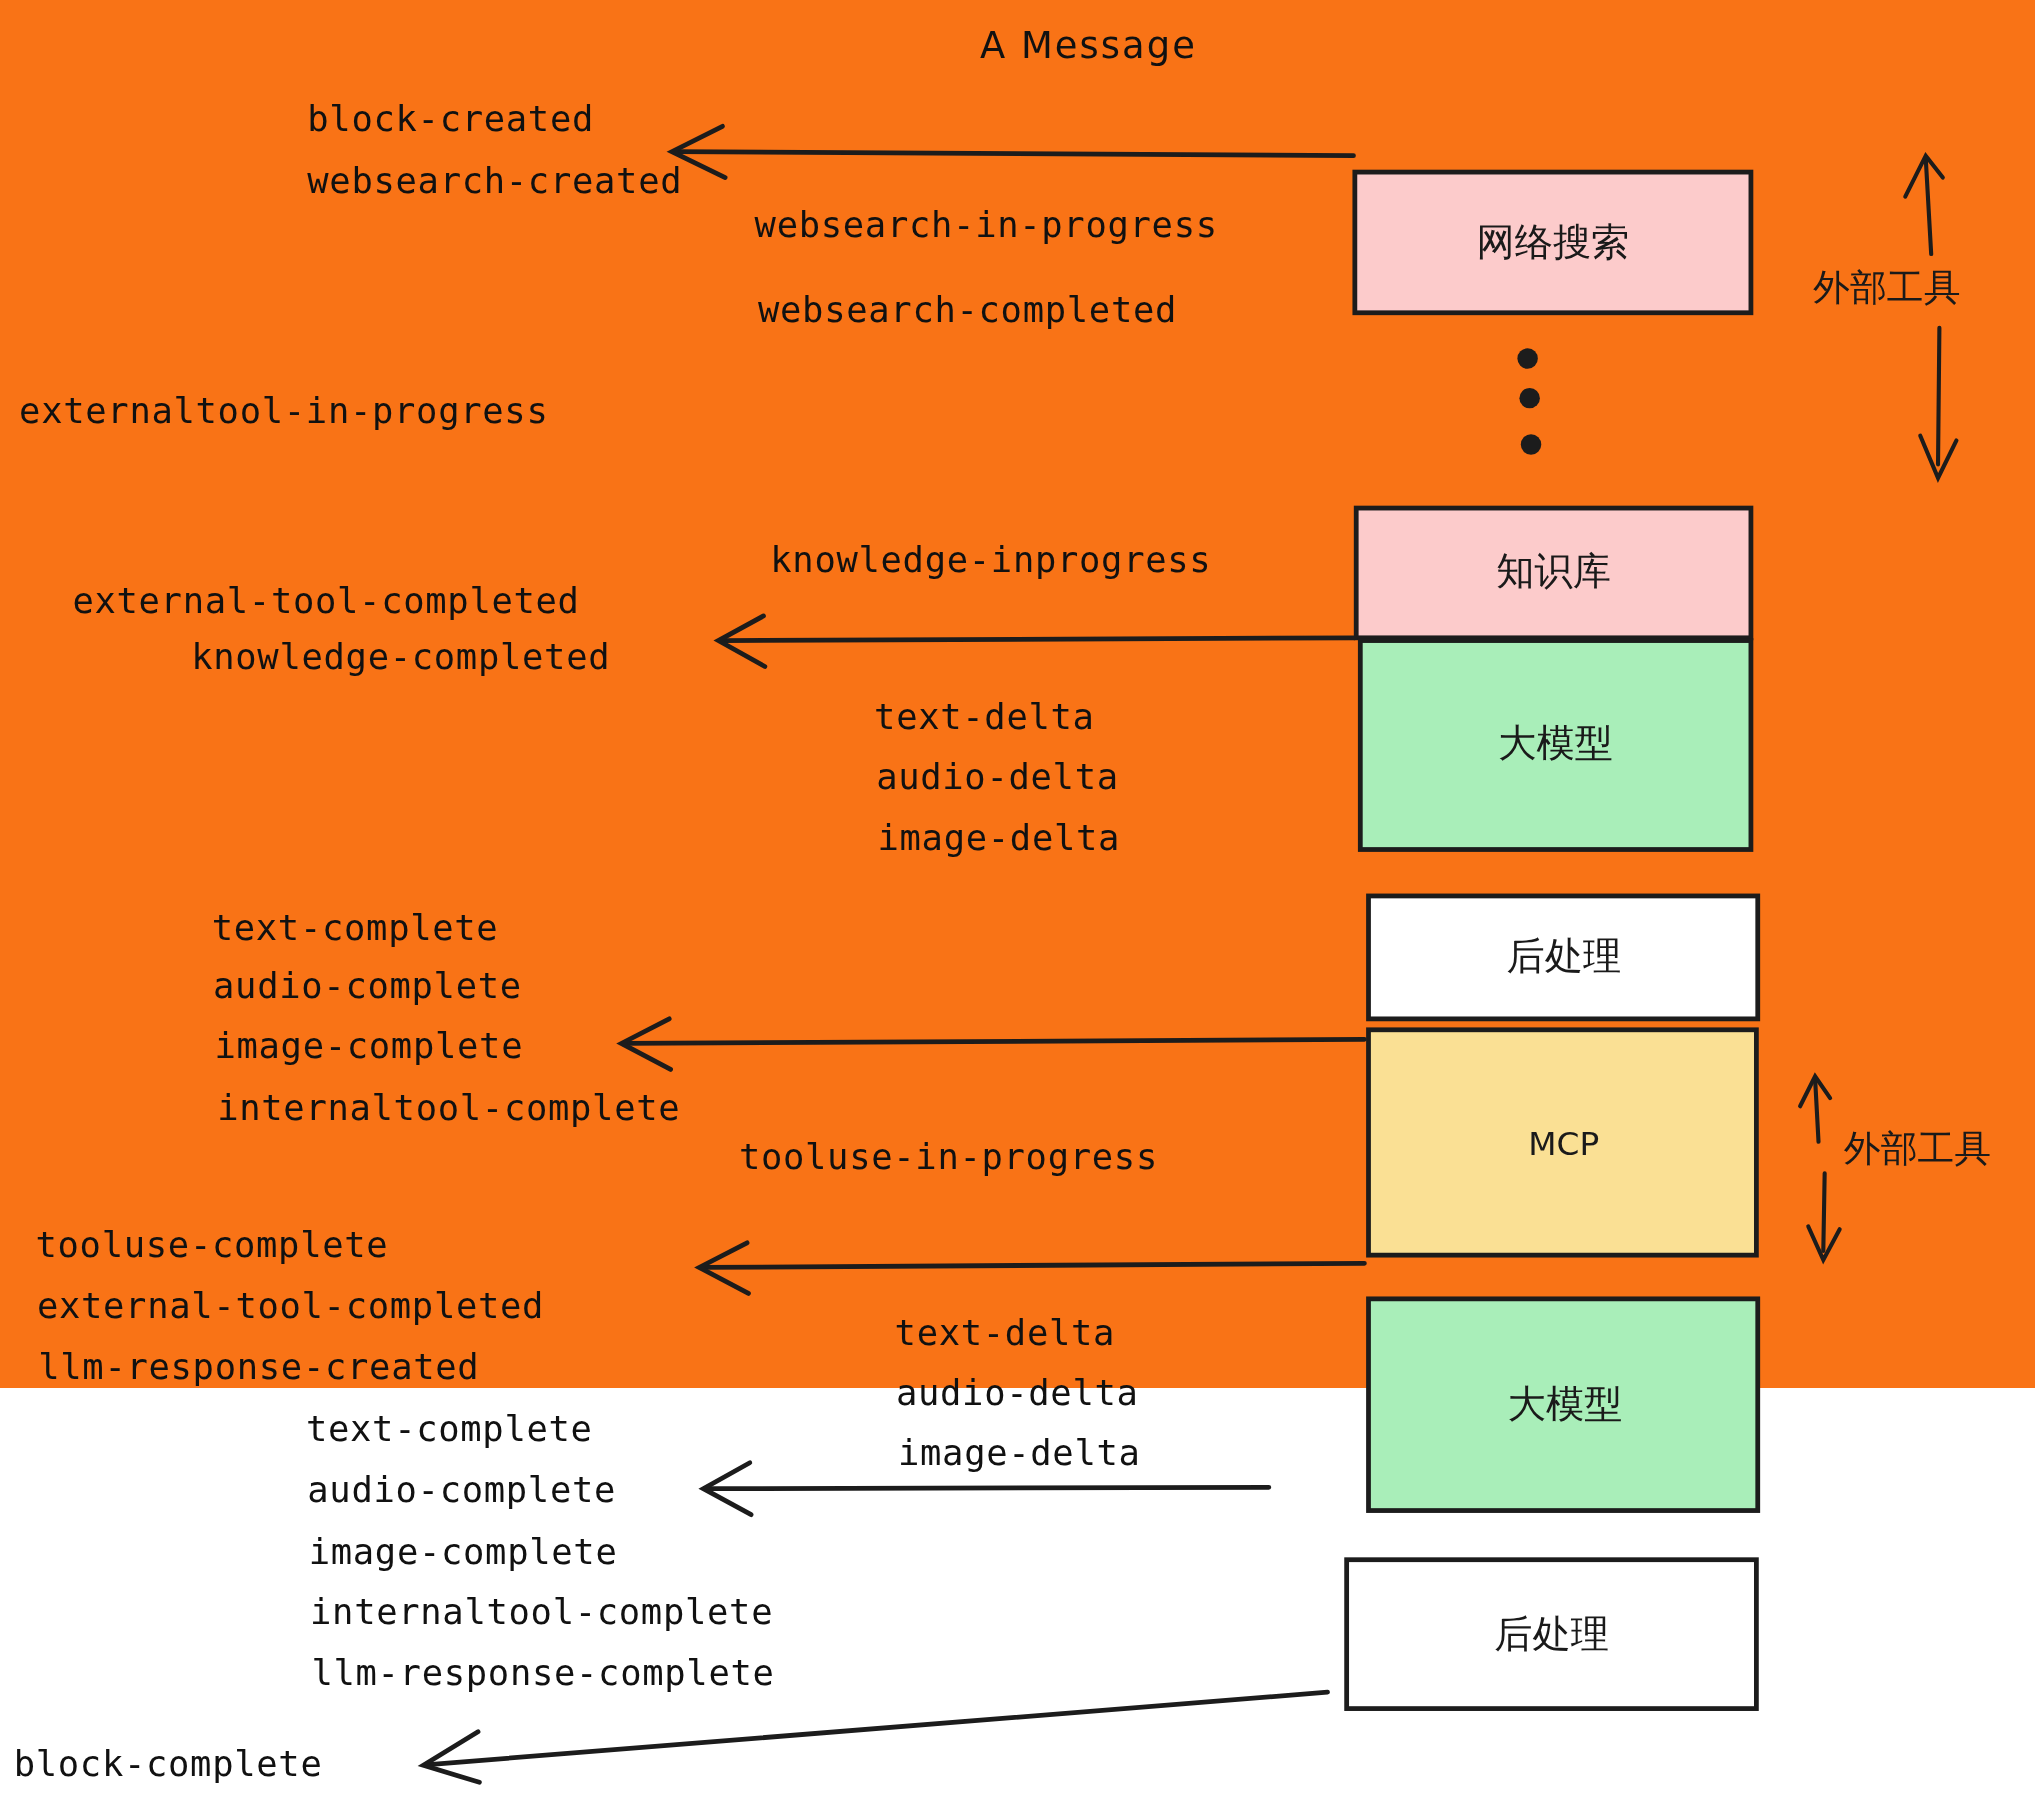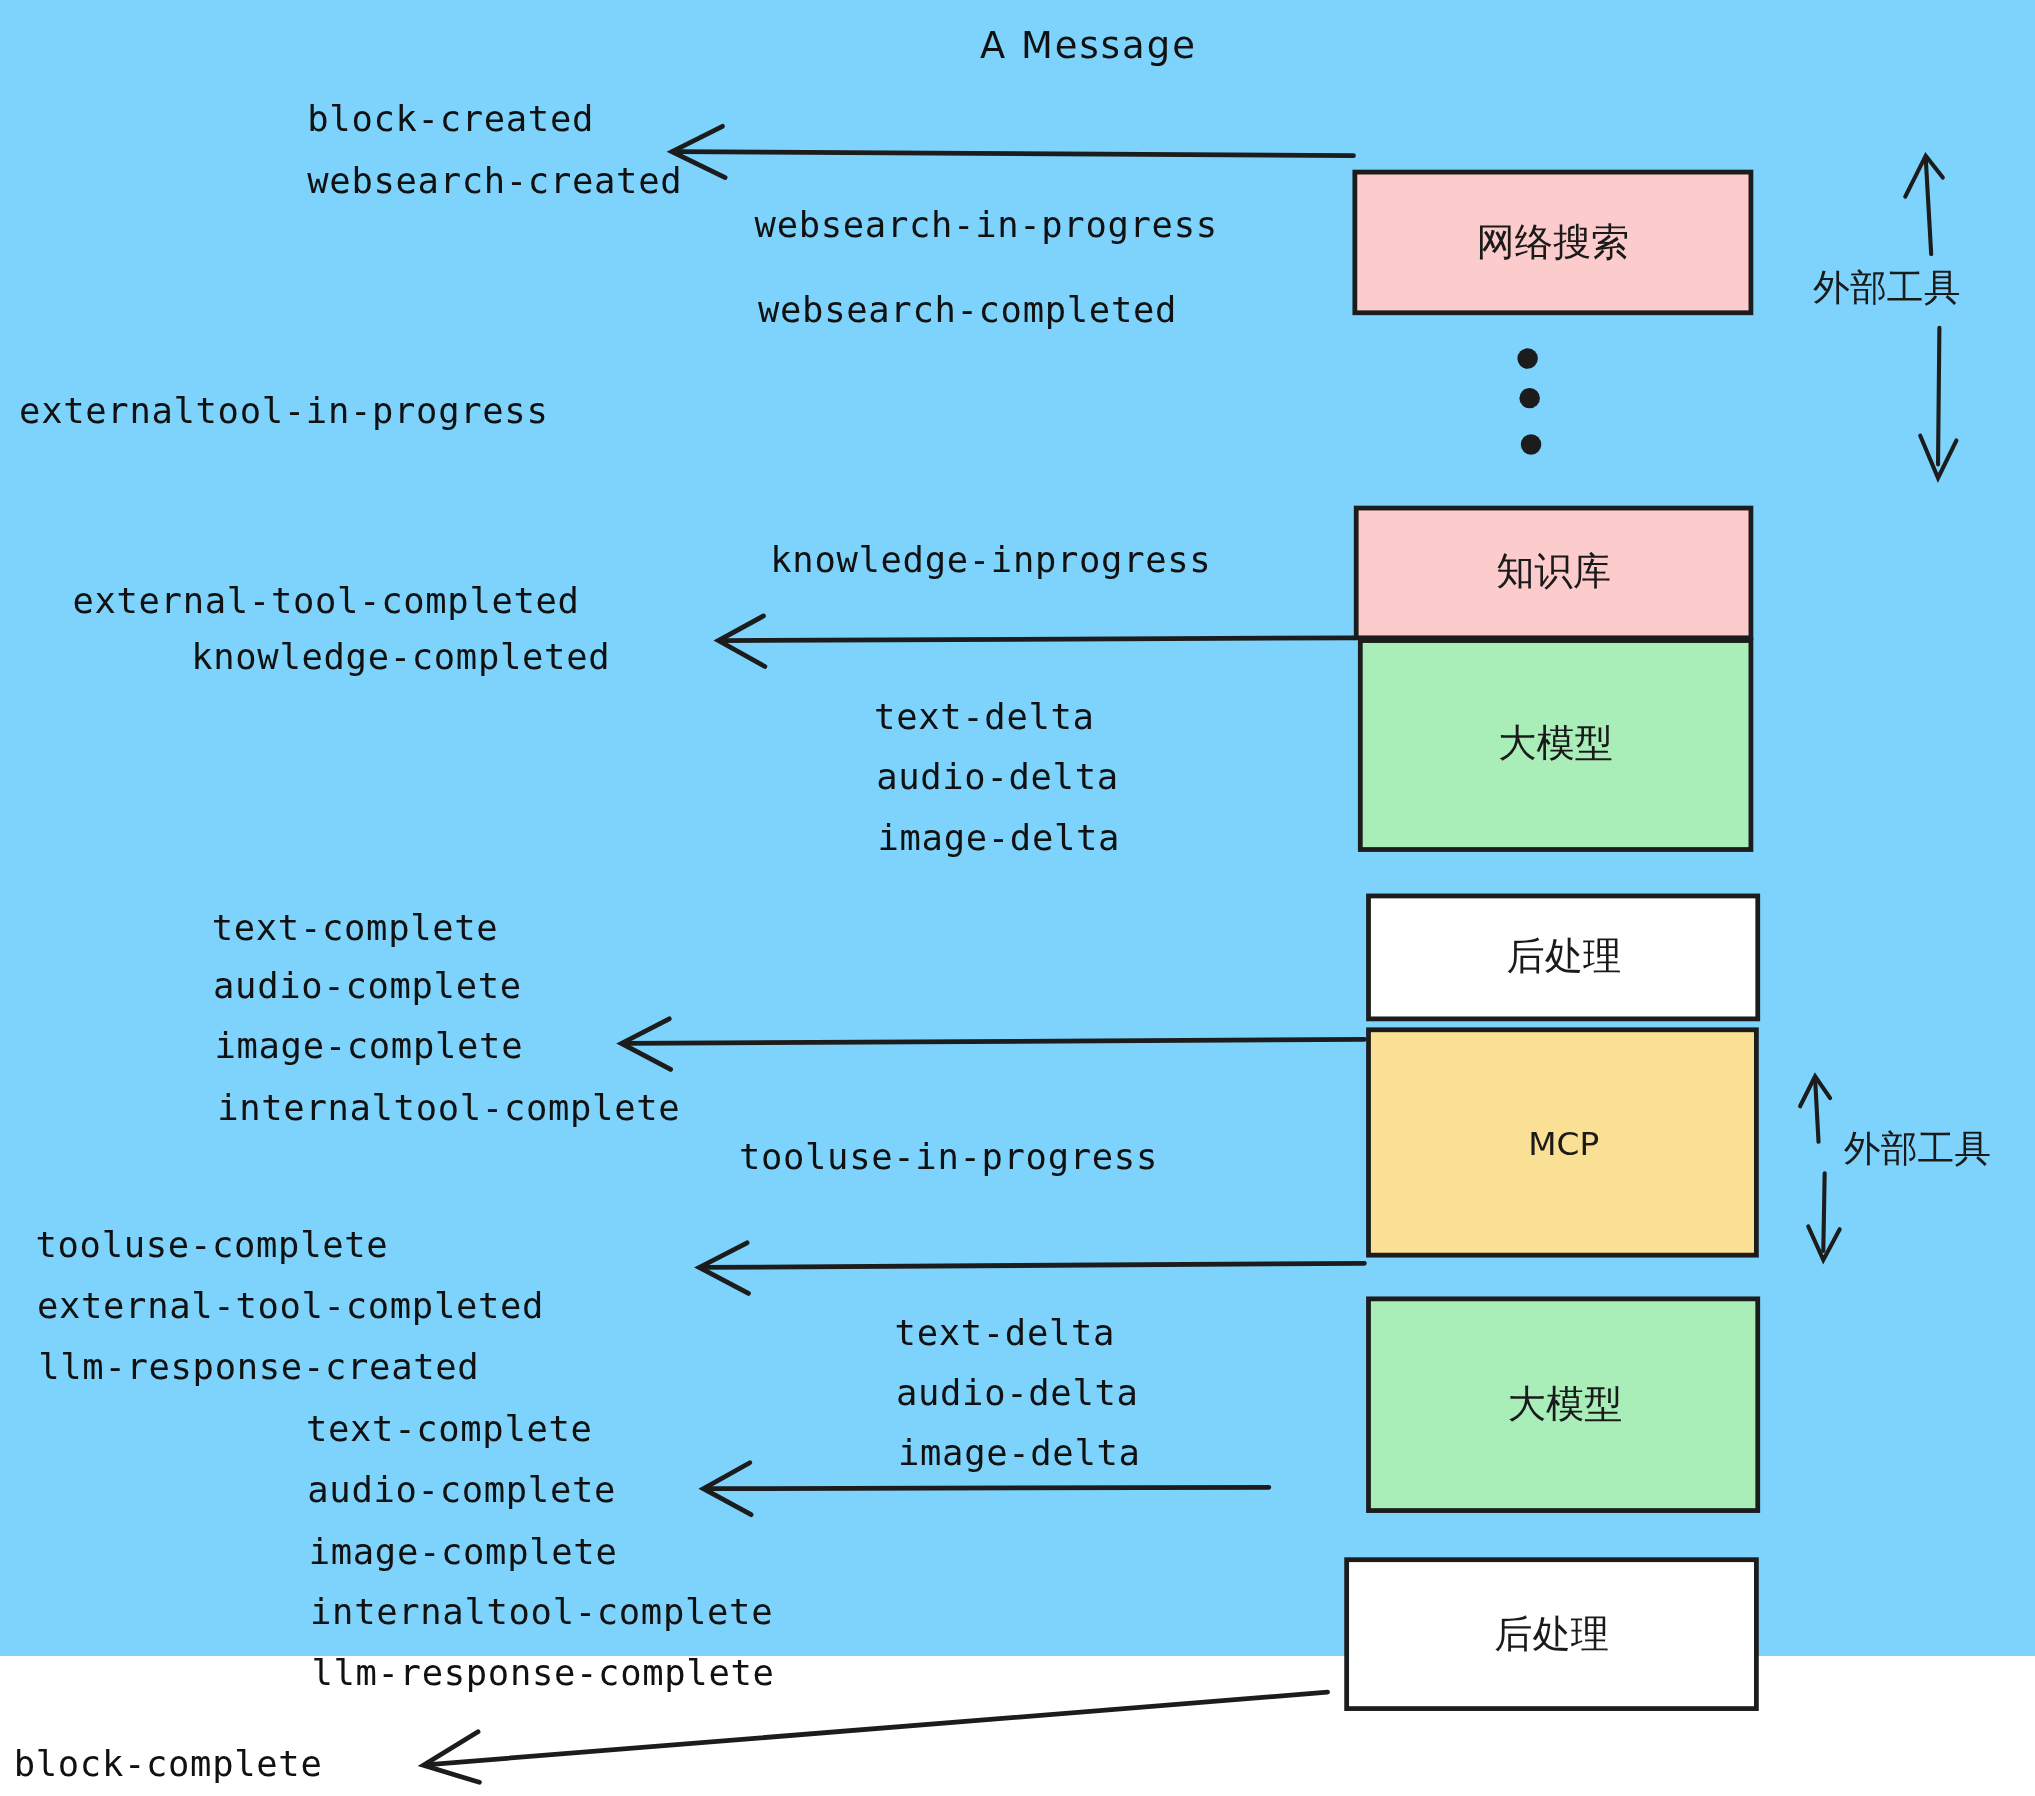--- a/index.html
+++ b/index.html
@@ -9,22 +9,22 @@
   }
   body {
     width: 2035px;
     height: 1796px;
     font-family: "DejaVu Sans", sans-serif;
     overflow: hidden;
   }
   #canvas {
     position: relative;
     width: 2035px;
-    height: 1656px;
-    background: #7dd3fc;
+    height: 1388px;
+    background: #f97316;
   }
   svg#diagram {
     position: absolute;
     left: 0;
     top: 0;
     width: 2035px;
     height: 1796px;
   }
   .evt {
     font-family: "DejaVu Sans Mono", monospace;

